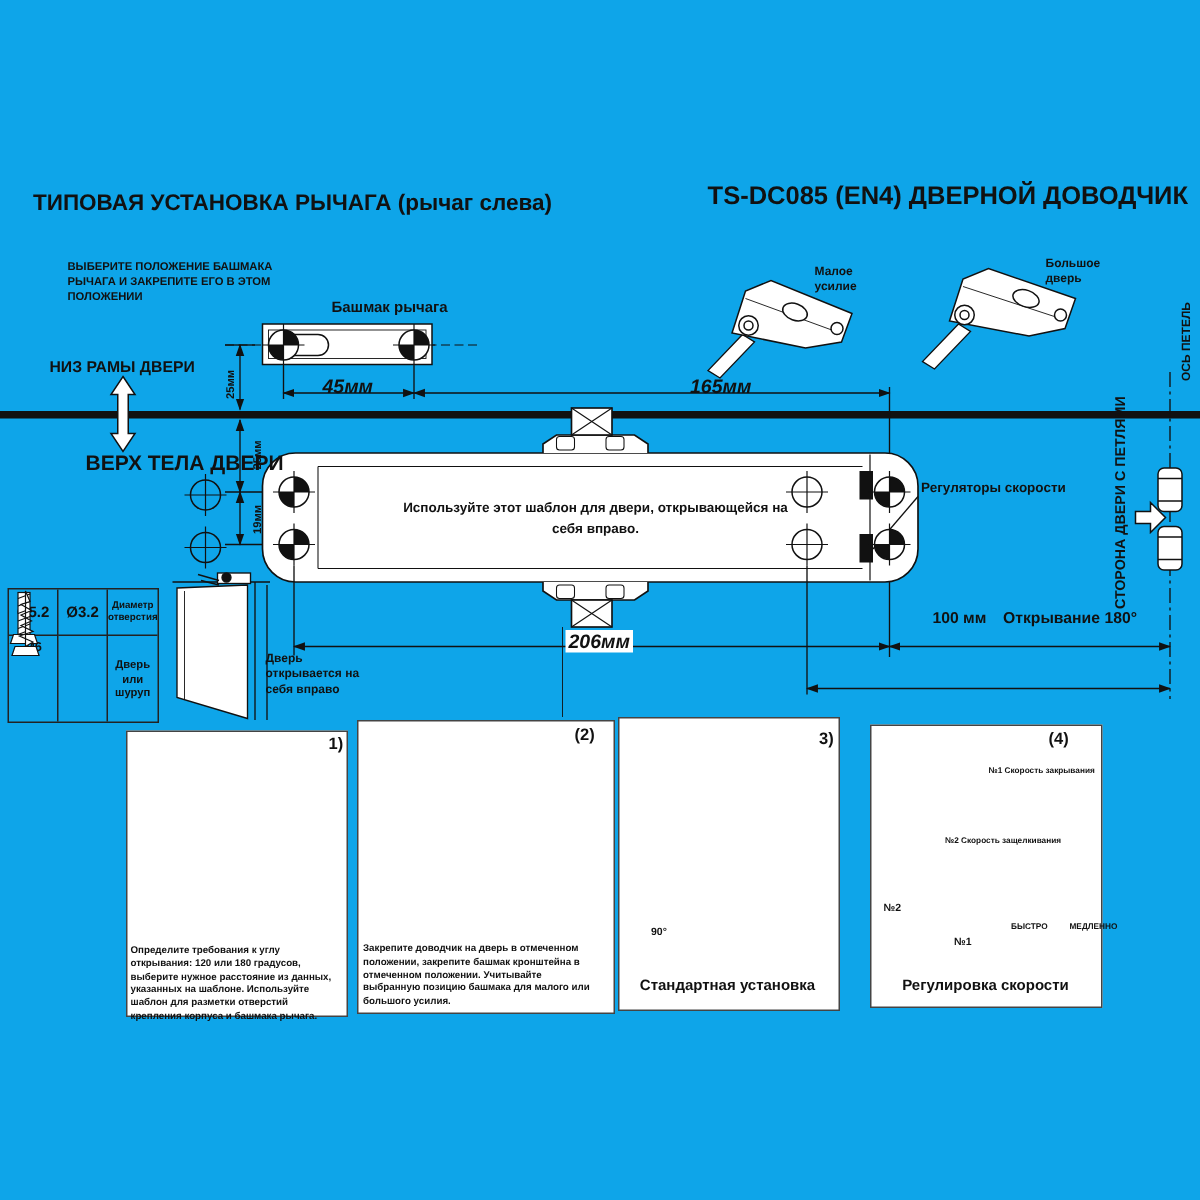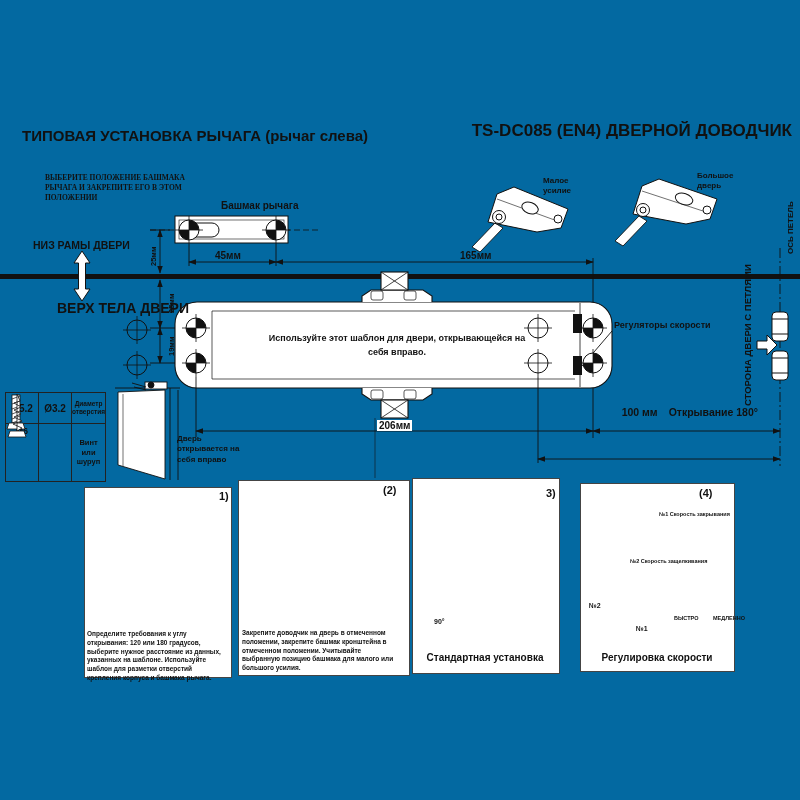--- a/index.html
+++ b/index.html
@@ -1,34 +1,34 @@
 <!DOCTYPE html>
 <html><head>
 <meta charset="utf-8">
 <style>
   html,body{margin:0;padding:0;background:#fff;}
-  #sheet{position:relative;width:800px;height:800px;background:#0369a1;overflow:hidden;
+  #sheet{position:relative;width:800px;height:800px;background:#0ea5e9;overflow:hidden;
          font-family:"Liberation Sans",sans-serif;color:#111;}
   svg{position:absolute;left:0;top:0;}
   .lbl{position:absolute;font-weight:bold;color:#111;}
   .rot{transform-origin:0 0;transform:rotate(-90deg);white-space:nowrap;}
   .ttl-l{left:22px;top:127px;font-size:15px;}
   .ttl-r{left:400px;top:121px;width:392px;font-size:17px;text-align:right;}
-  .note-select{left:45px;top:173px;width:152px;font-size:7.5px;line-height:1.3;font-family:Liberation Serif, serif;}
+  .note-select{left:45px;top:173px;width:152px;font-size:7.5px;line-height:1.3;}
   .shoe{left:200px;top:200px;font-size:10px;margin-left:21px;}
   .force{font-size:8px;line-height:1.25;}
   .sf{left:543px;top:176px;width:50px;}
   .lf{left:697px;top:171px;width:58px;}
   .axis{left:786px;top:254px;font-size:8px;}
   .niz{left:33px;top:239px;font-size:10.5px;}
   .verh{left:33px;top:300px;font-size:14px;margin-left:24px;}
   .side{left:742px;top:406px;font-size:9.5px;}
   .tmpl{left:262px;top:332px;width:270px;font-size:9px;text-align:center;line-height:1.55;}
   .reg{left:614px;top:320px;font-size:9px;}
-  .dim{font-size:10px;}
+  .dim{font-size:13px;font-style:italic;}
   .d45{left:215px;top:250px;}
   .d165{left:460px;top:250px;}
   .d206{left:377px;top:420px;background:#fff;padding:0 2px;}
   .dimv{font-size:7.5px;}
   .d25a{left:149px;top:266px;}
   .d25b{left:167px;top:313px;}
   .d19{left:167px;top:356px;}
   .open-row{position:absolute;display:flex;gap:14px;font-weight:bold;font-size:10.5px;justify-content:flex-end;}
   .o180{left:520px;top:406px;width:238px;gap:11px;}
   .o120{left:498px;top:442px;width:238px;}
@@ -382,21 +382,21 @@
         <path d="M6,6 L14,3 M6,11 L14,8 M6,16 L14,13 M6,21 L14,18 M6,26 L14,23 M6,30 L14,27" stroke="#111" stroke-width="0.7"></path>
         <path d="M3,30 L17,30 L19,36 L1,36 Z" fill="#fff" stroke="#111" stroke-width="0.8"></path>
       </svg>
     </div>
     <div>
       <svg width="22" height="48" viewBox="0 0 22 48">
         <path d="M11,1 L14,8 L8,10 L15,14 L8,17 L15,21 L8,24 L16,28 L7,31 L16,35 L11,38 Z" fill="#fff" stroke="#111" stroke-width="0.8"></path>
         <path d="M4,38 L18,38 L20,44 L2,44 Z" fill="#fff" stroke="#111" stroke-width="0.8"></path>
       </svg>
     </div>
-    <div class="cscrew">Винт или шуруп</div>
+    <div class="cscrew">Дверь или шуруп</div>
   </div>
 
   <div class="panel p1"></div>
   <div class="panel p2"></div>
   <div class="panel p3"></div>
   <div class="panel p4"></div>
 
   <div class="pnum n1">1)</div>
   <div class="pnum n2">(2)</div>
   <div class="pnum n3">3)</div>

